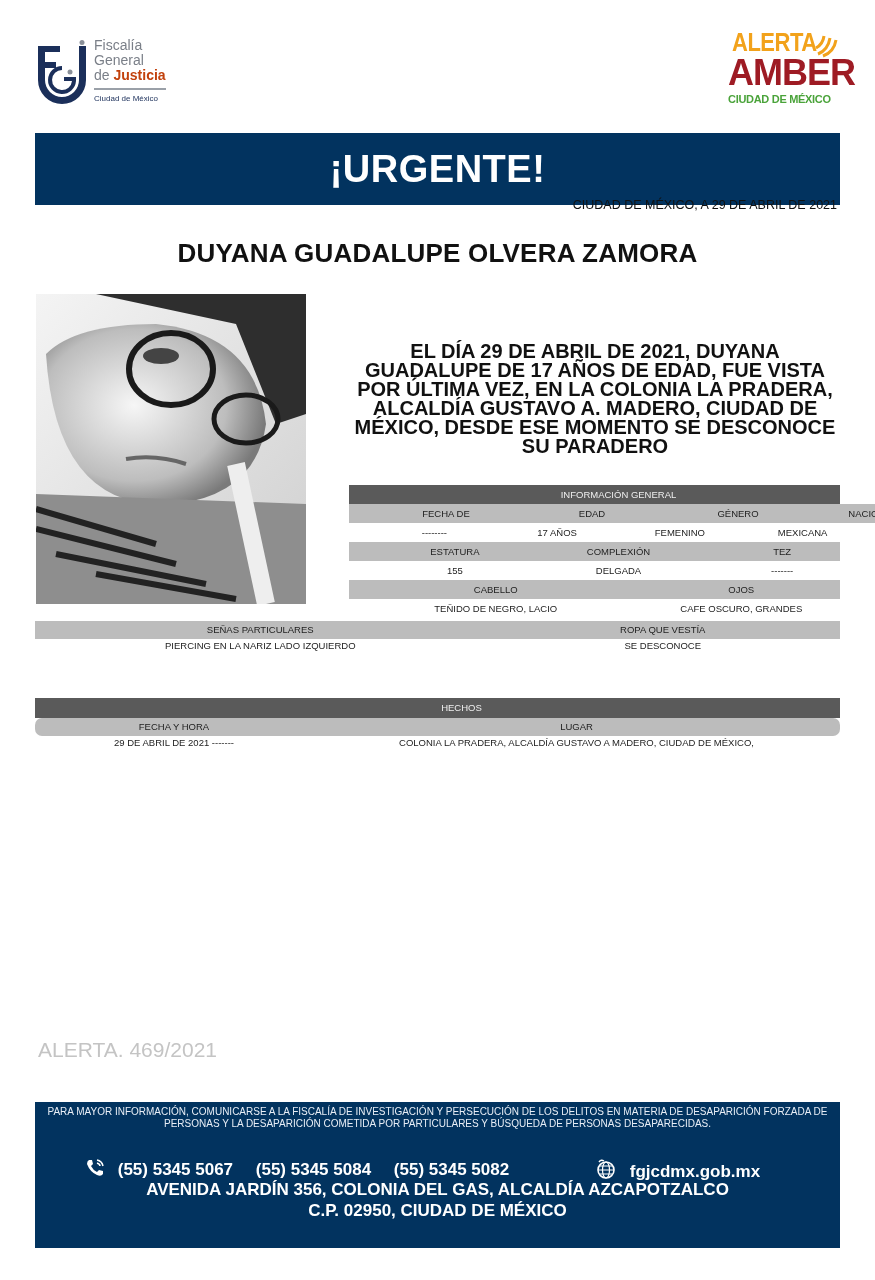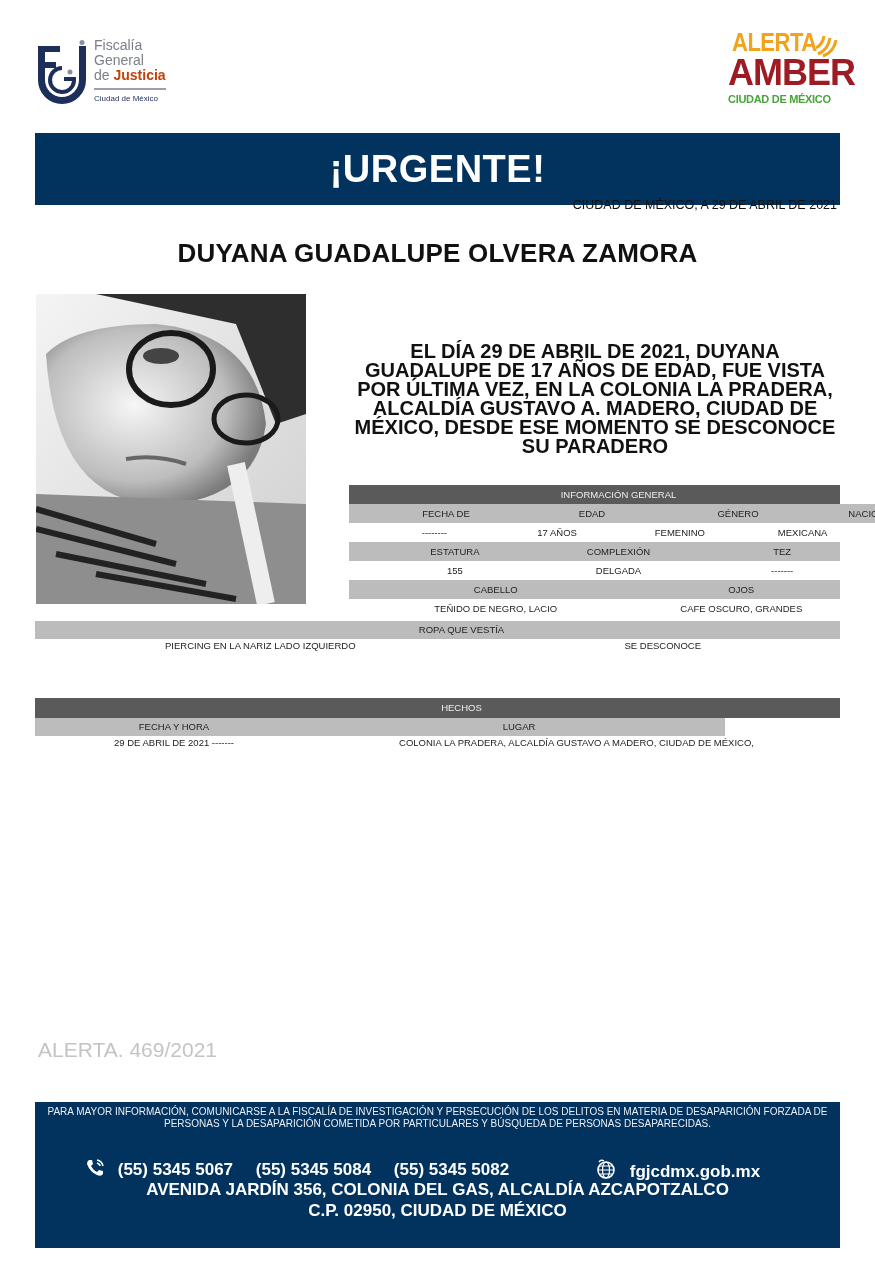--- a/index.html
+++ b/index.html
@@ -140,31 +140,32 @@
 <div class="row hdr-light" style="left:349px; top:580px; width:491px; height:19px; line-height:19px;">
   <div>CABELLO</div>
   <div>OJOS</div>
 </div>
 <div class="row cell-row" style="left:349px; top:599px; width:491px; height:19px; line-height:19px;justify-content:center;">
   <div>TEÑIDO DE NEGRO, LACIO</div>
   <div>CAFE OSCURO, GRANDES</div>
 </div>
 
 <div class="row hdr-light" style="left:35px; top:621px; width:805px; height:18px; line-height:18px;">
+  <div>SEÑAS PARTICULARES</div>
   <div>ROPA QUE VESTÍA</div>
 </div>
 <div class="row cell-row" style="left:35px; top:639px; width:805px; height:16px; line-height:14px;">
   <div>PIERCING EN LA NARIZ LADO IZQUIERDO</div>
   <div>SE DESCONOCE</div>
 </div>
 
 <div class="row hdr-dark" style="left:35px; top:698px; width:805px; height:20px; line-height:20px;">
   <div>HECHOS</div>
 </div>
-<div class="row hdr-light" style="left:35px; top:718px; width:690px; height:18px; line-height:18px;">
+<div class="row hdr-light" style="left:35px; top:718px; width:805px; height:18px; line-height:18px;border-radius:7px;">
   <div style="flex:0 0 230px;">FECHA Y HORA</div>
   <div>LUGAR</div>
 </div>
 <div class="row cell-row" style="left:35px; top:736px; width:805px; height:16px; line-height:14px;">
   <div style="flex:0 0 230px;">29 DE ABRIL DE 2021 -------</div>
   <div>COLONIA LA PRADERA, ALCALDÍA GUSTAVO A MADERO, CIUDAD DE MÉXICO,</div>
 </div>
 
 <div class="abs alert-num">ALERTA. 469/2021</div>
 

